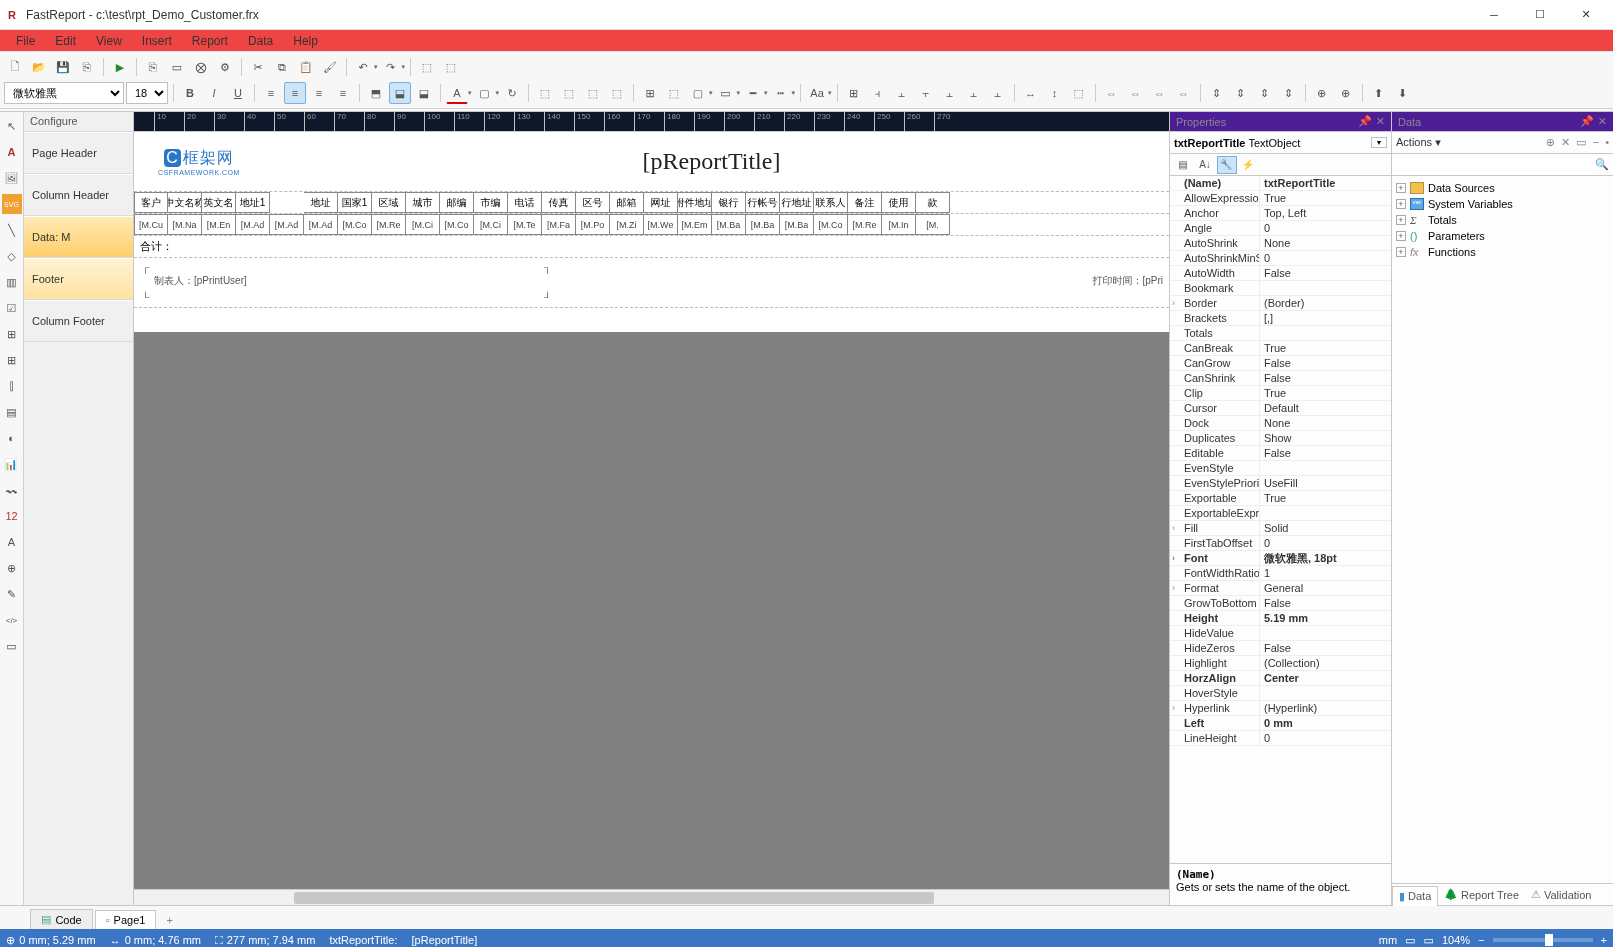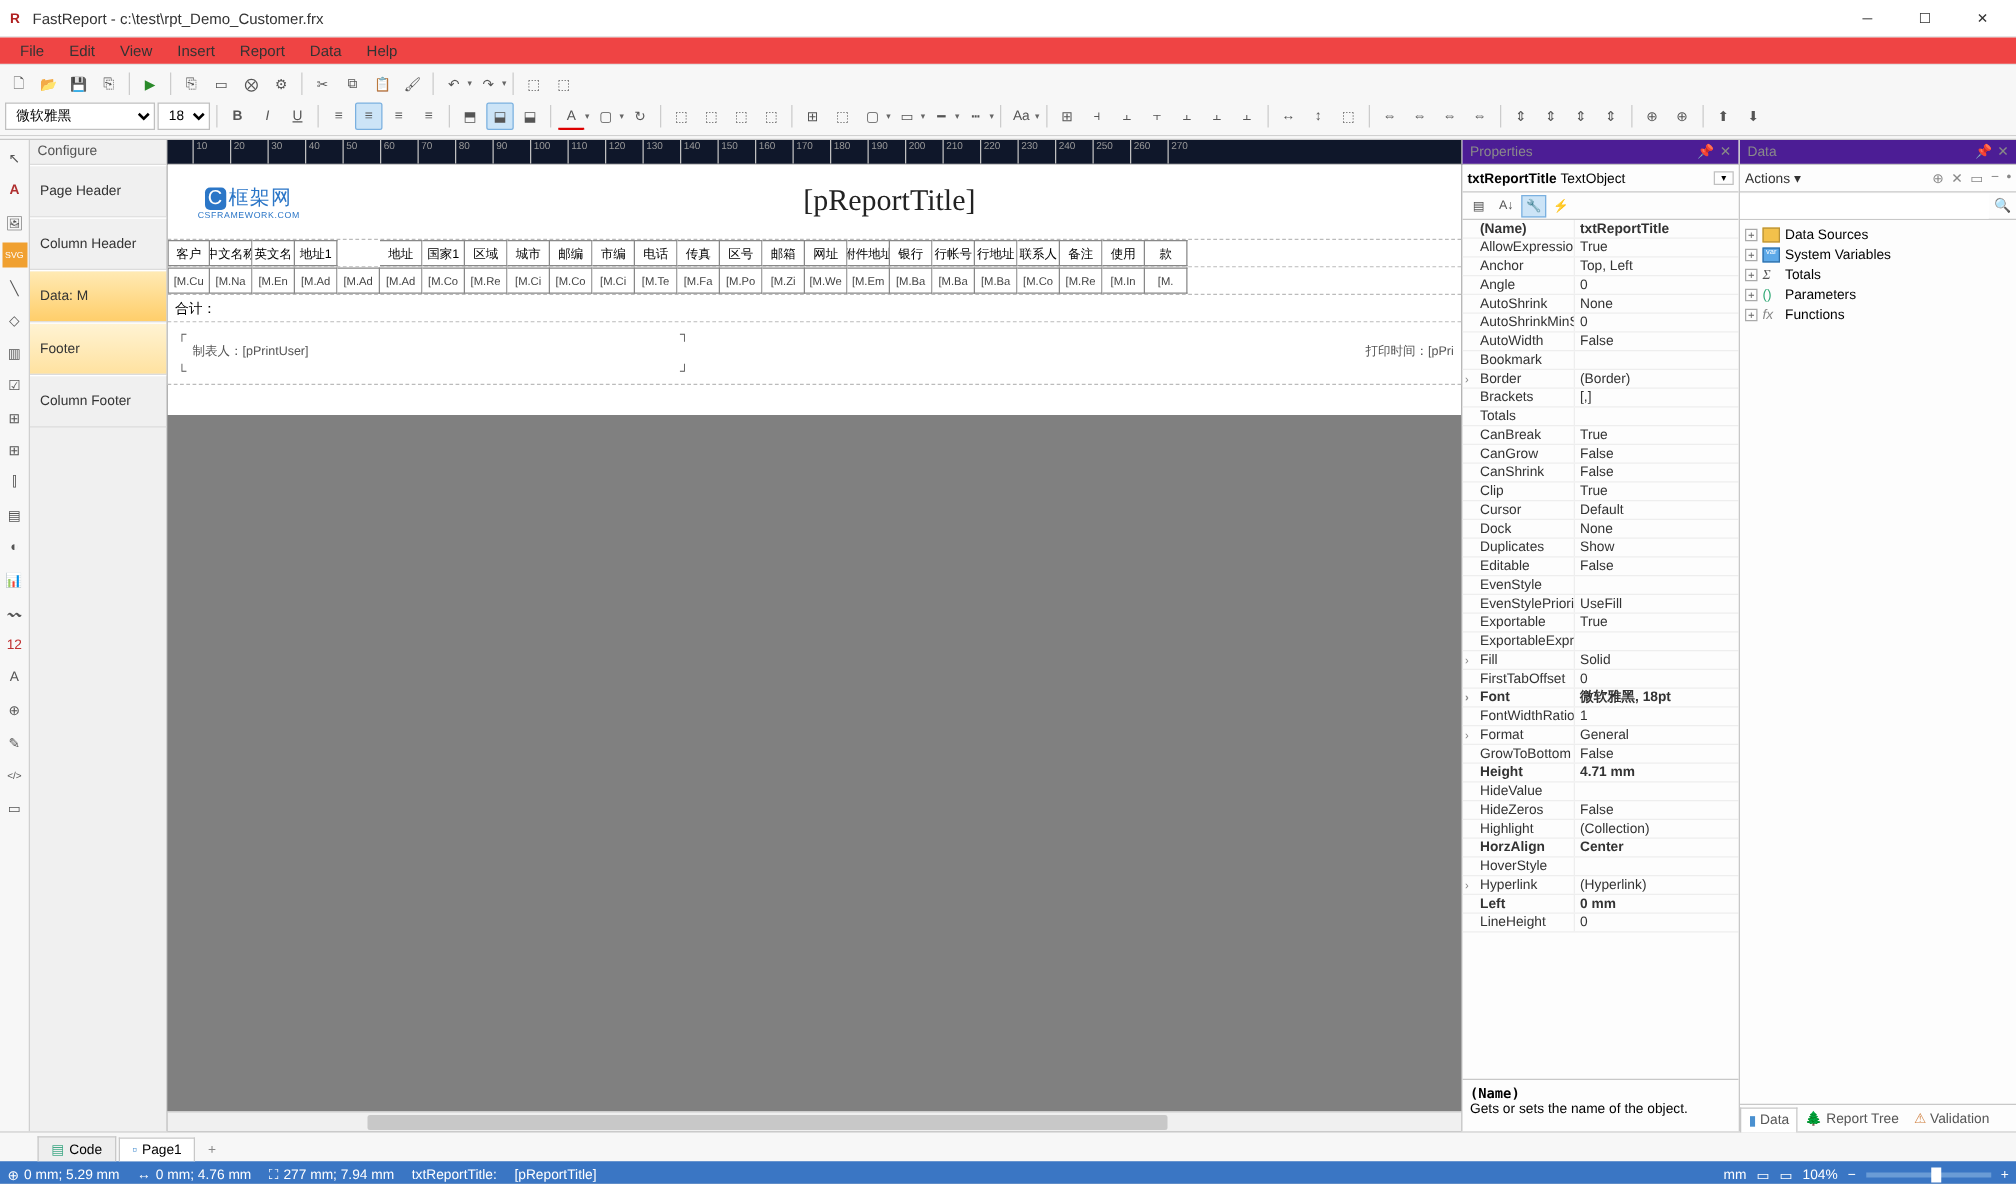--- a/index.html
+++ b/index.html
@@ -526,21 +526,21 @@
         <div class="prop-row">
           <div class="pn exp">Format</div>
           <div class="pv">General</div>
         </div>
         <div class="prop-row">
           <div class="pn">GrowToBottom</div>
           <div class="pv">False</div>
         </div>
         <div class="prop-row bold">
           <div class="pn">Height</div>
-          <div class="pv">4.71 mm</div>
+          <div class="pv">5.19 mm</div>
         </div>
         <div class="prop-row">
           <div class="pn">HideValue</div>
           <div class="pv"></div>
         </div>
         <div class="prop-row">
           <div class="pn">HideZeros</div>
           <div class="pv">False</div>
         </div>
         <div class="prop-row">

